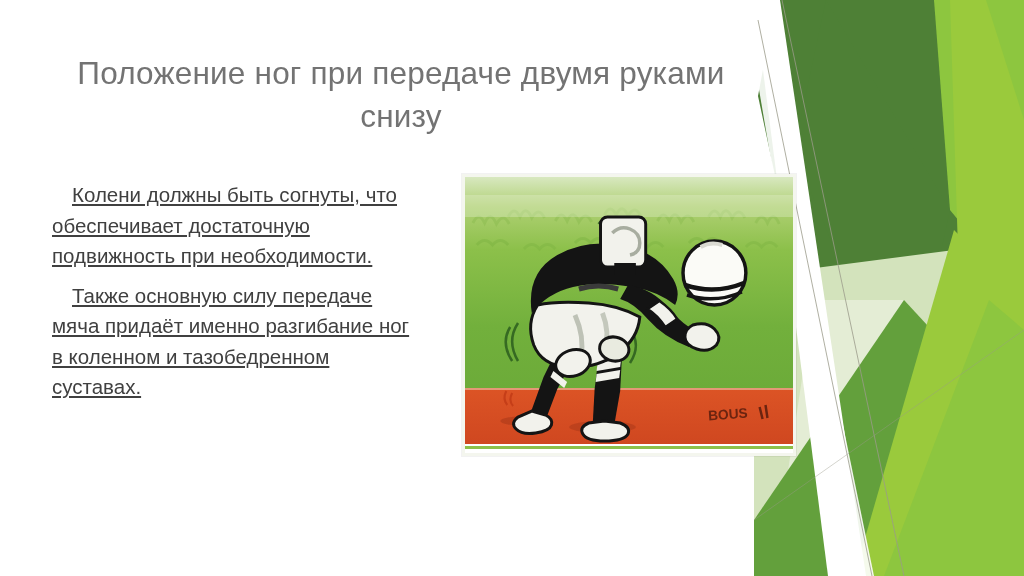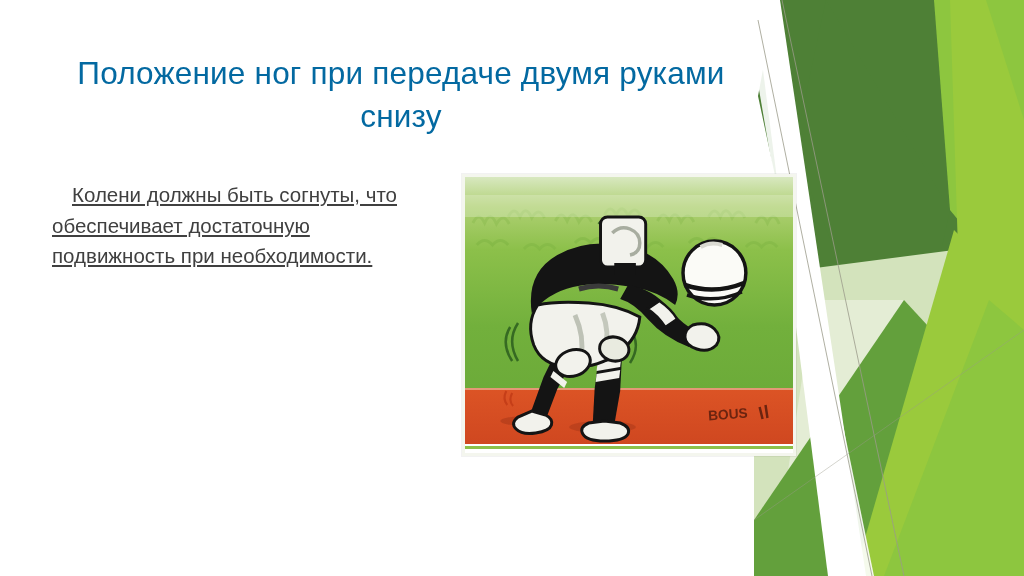--- a/index.html
+++ b/index.html
@@ -28,21 +28,21 @@
 
   
   #title {
     position:absolute;
     left:56px; top:52px;
     width:690px;
     text-align:center;
     font-size:31.5px;
     line-height:43px;
     font-weight:400;
-    color:#0369a1;
+    color:#737373;
     letter-spacing:0.2px;
   }
 
   
   #body-text {
     position:absolute;
     left:52px; top:180px;
     width:370px;
   }
   #body-text p {
@@ -99,20 +99,21 @@
       <line x1="4" y1="20" x2="118" y2="576" stroke="#9A9A8A" stroke-width="0.8"></line>
       <line x1="28" y1="0" x2="150" y2="576" stroke="#9A9A8A" stroke-width="0.8"></line>
       <line x1="0" y1="520" x2="270" y2="330" stroke="#9A9A8A" stroke-width="0.7" opacity="0.6"></line>
     </svg>
   </div>
 
   <div id="title">Положение ног при передаче двумя руками снизу</div>
 
   <div id="body-text">
     <p>Колени должны быть согнуты, что обеспечивает достаточную подвижность при необходимости.</p>
+    <p>Также основную силу передаче мяча придаёт именно разгибание ног в коленном и тазобедренном суставах.</p>
   </div>
 
   <div id="picture">
     <svg viewBox="0 0 334 276" preserveAspectRatio="none">
       <defs>
         <linearGradient id="grassGrad" x1="0" y1="0" x2="0" y2="1">
           <stop offset="0%" stop-color="#D8E8C0"></stop>
           <stop offset="14%" stop-color="#AFD073"></stop>
           <stop offset="34%" stop-color="#8CC04A"></stop>
           <stop offset="70%" stop-color="#72B03C"></stop>

